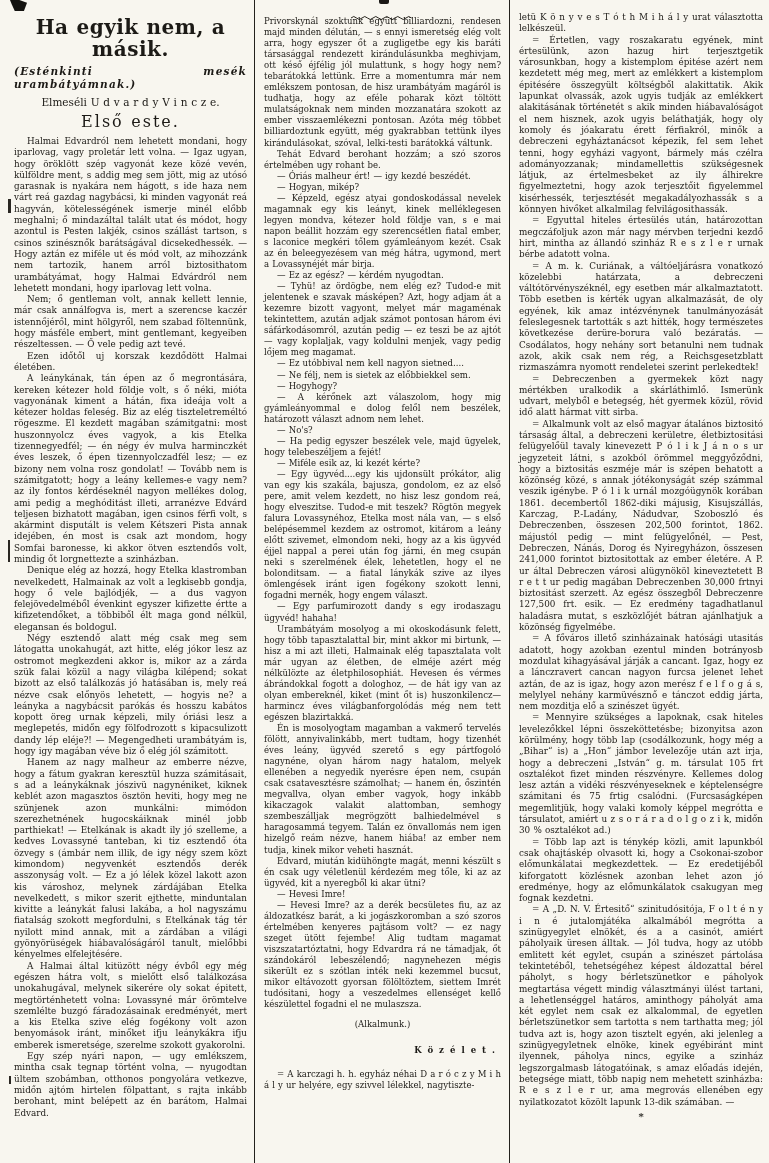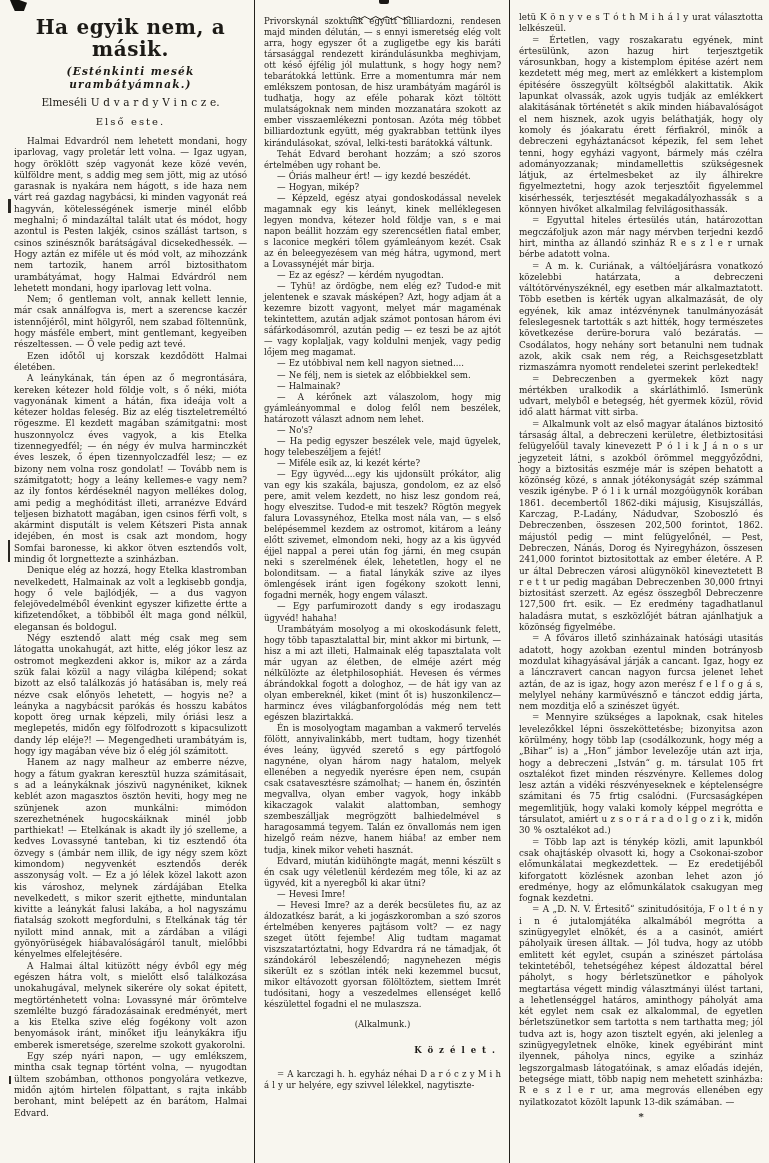--- a/index.html
+++ b/index.html
@@ -9,23 +9,23 @@
     font-family:"DejaVu Serif","Liberation Serif",serif;
     display:flex;box-sizing:border-box;
   }
   .col{box-sizing:border-box;overflow:hidden;height:1163px;}
   .col1{width:254px;padding:2px 7px 0 14px;}
   .col2{width:256px;border-left:1px solid #23211c;border-right:1px solid #23211c;padding:1px 8px 0 9px;}
   .col3{flex:1;padding:12px 6px 0 9px;}
   .blk{margin:0;font-size:8.8px;line-height:11.3px;text-align:justify;text-indent:13px;word-spacing:.4px;}
   .col2 .blk{font-size:8.55px;line-height:11.05px;}
   .title{font-size:20px;font-weight:bold;text-align:center;text-indent:0;letter-spacing:.5px;margin:14px 0 5px;line-height:22px;}
-  .subtitle{font-style:italic;font-weight:bold;font-size:10.5px;text-align:center;text-indent:0;letter-spacing:1.2px;margin:1px 0 5px;line-height:13px;}
+  .subtitle{font-style:italic;font-weight:bold;font-size:10.5px;text-indent:0;letter-spacing:1.2px;margin:1px 0 5px;line-height:13px;}
   .byline{font-size:10.5px;text-align:center;text-indent:0;margin:0 0 7px;line-height:13px;}
-  .chapter{font-size:10px;text-align:center;text-indent:0;letter-spacing:2px;margin:3px 0 8px;line-height:12px;}
+  .chapter{font-size:16px;text-align:center;text-indent:0;letter-spacing:2px;margin:3px 0 8px;line-height:12px;}
   .cont{text-indent:0;}
   .folyt{text-align:center;text-indent:0;font-size:8.3px;margin:9px 0 4px;line-height:10px;}
   .kozelet{text-align:right;text-indent:0;font-size:17px;font-weight:bold;letter-spacing:6px;margin:15px 0 13px;line-height:20px;}
   .star{text-align:center;text-indent:0;font-size:10px;font-weight:bold;margin-top:3px;}
   .corner-mark{
     position:absolute;left:10px;top:0;width:17px;height:11px;background:#141310;
     clip-path:polygon(0 0,55% 0,100% 25%,82% 100%,28% 100%,12% 45%);
   }
   .topmark{position:absolute;left:379px;top:0;width:10px;height:4px;background:#1b1916;border-radius:0 0 2px 2px;}
   .squiggle-wrap{display:block;text-align:center;margin:5px 0 3px;height:7px;}
@@ -71,21 +71,21 @@
     <div class="flow">
         <p class="blk cont">Privorskynál szoktunk együtt billiardozni, rendesen majd minden délután, — s ennyi ismeretség elég volt arra, hogy egyszer őt a zugligetbe egy kis baráti társasággal rendezett kirándulásunkba meghivjam, ott késő éjfélig jól mulattunk, s hogy hogy nem? tebarátokká lettünk. Erre a momentumra már nem emlékszem pontosan, de hisz urambátyám magáról is tudhatja, hogy az eféle poharak közt töltött mulatságoknak nem minden mozzanatára szokott az ember visszaemlékezni pontosan. Azóta még többet billiardoztunk együtt, még gyakrabban tettünk ilyes kirándulásokat, szóval, lelki-testi barátokká váltunk.</p>
         <p class="blk body">Tehát Edvard berohant hozzám; a szó szoros értelmében ugy rohant be.</p>
         <p class="blk body">— Óriás malheur ért! — igy kezdé beszédét.</p>
         <p class="blk body">— Hogyan, mikép?</p>
         <p class="blk body">— Képzeld, egész atyai gondoskodással nevelek magamnak egy kis leányt, kinek melléklegesen legyen mondva, kétezer hold földje van, s e mai napon beállit hozzám egy szerencsétlen fiatal ember, s laconice megkéri tőlem gyámleányom kezét. Csak az én beleegyezésem van még hátra, ugymond, mert a Lovassynéjét már birja.</p>
         <p class="blk body">— Ez az egész? — kérdém nyugodtan.</p>
         <p class="blk body">— Tyhü! az ördögbe, nem elég ez? Tudod-e mit jelentenek e szavak másképen? Azt, hogy adjam át a kezemre bizott vagyont, melyet már magaménak tekintettem, azután adjak számot pontosan három évi sáfárkodásomról, azután pedig — ez teszi be az ajtót — vagy koplaljak, vagy koldulni menjek, vagy pedig lőjem meg magamat.</p>
         <p class="blk body">— Ez utóbbival nem kell nagyon sietned....</p>
         <p class="blk body">— Ne félj, nem is sietek az előbbiekkel sem.</p>
-        <p class="blk body">— Halmainak?</p>
+        <p class="blk body">— Hogyhogy?</p>
         <p class="blk body">— A kérőnek azt válaszolom, hogy mig gyámleányommal e dolog felől nem beszélek, határozott választ adnom nem lehet.</p>
         <p class="blk body">— No's?</p>
         <p class="blk body">— Ha pedig egyszer beszélek vele, majd ügyelek, hogy telebeszéljem a fejét!</p>
         <p class="blk body">— Miféle esik az, ki kezét kérte?</p>
         <p class="blk body">— Egy ügyvéd....egy kis ujdonsült prókátor, alig van egy kis szakála, bajusza, gondolom, ez az első pere, amit velem kezdett, no hisz lesz gondom reá, hogy elveszitse. Tudod-e mit teszek? Rögtön megyek falura Lovassynéhoz, Etelka most nála van, — s első belépésemmel kezdem az ostromot, kitárom a leány előtt szivemet, elmondom neki, hogy az a kis ügyvéd éjjel nappal a perei után fog járni, én meg csupán neki s szerelmének élek, lehetetlen, hogy el ne bolonditsam. — a fiatal lánykák szive az ilyes ömlengések iránt igen fogékony szokott lenni, fogadni mernék, hogy engem választ.</p>
         <p class="blk body">— Egy parfumirozott dandy s egy irodaszagu ügyvéd! hahaha!</p>
         <p class="blk body">Urambátyám mosolyog a mi okoskodásunk felett, hogy több tapasztalattal bir, mint akkor mi birtunk, — hisz a mi azt illeti, Halmainak elég tapasztalata volt már ugyan az életben, de elméje azért még nélkülözte az életphilosophiát. Hevesen és vérmes ábrándokkal fogott a dologhoz, — de hát igy van az olyan embereknél, kiket (mint őt is) huszonkilencz—harmincz éves világbanforgolódás még nem tett egészen blazirtakká.</p>
         <p class="blk body">Én is mosolyogtam magamban a vakmerő tervelés fölött, annyivalinkább, mert tudtam, hogy tizenhét éves leány, ügyvéd szerető s egy pártfogoló nagynéne, olyan három nagy hatalom, melyek ellenében a negyedik nyerésre épen nem, csupán csak csatavesztésre számolhat; — hanem én, őszintén megvallva, olyan ember vagyok, hogy inkább kikaczagok valakit alattomban, semhogy szembeszálljak megrögzött balhiedelmével s haragosammá tegyem. Talán ez önvallomás nem igen hizelgő reám nézve, hanem hiába! az ember nem tudja, kinek mikor veheti hasznát.</p>
         <p class="blk body">Edvard, miután kidühöngte magát, menni készült s én csak ugy véletlenül kérdezém meg tőle, ki az az ügyvéd, kit a nyeregből ki akar ütni?</p>
         <p class="blk body">— Hevesi Imre!</p>

